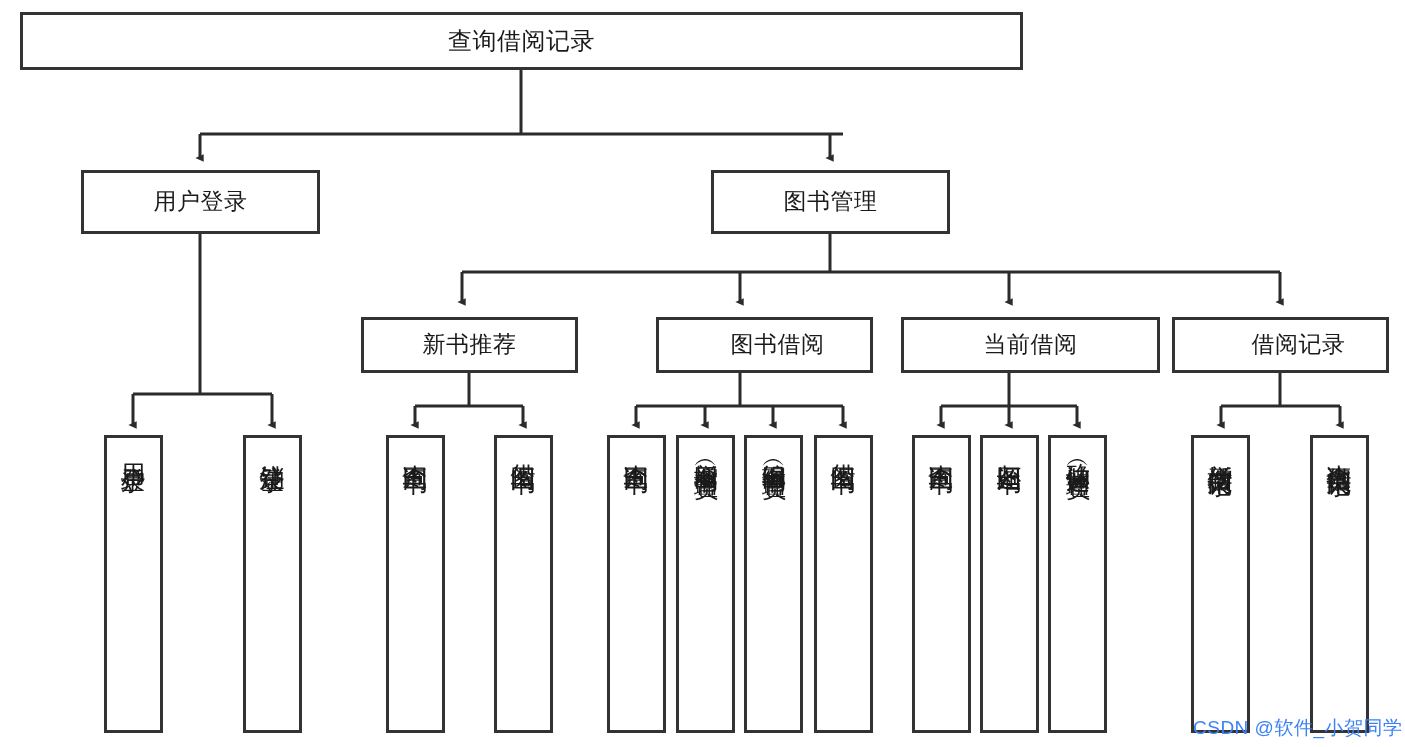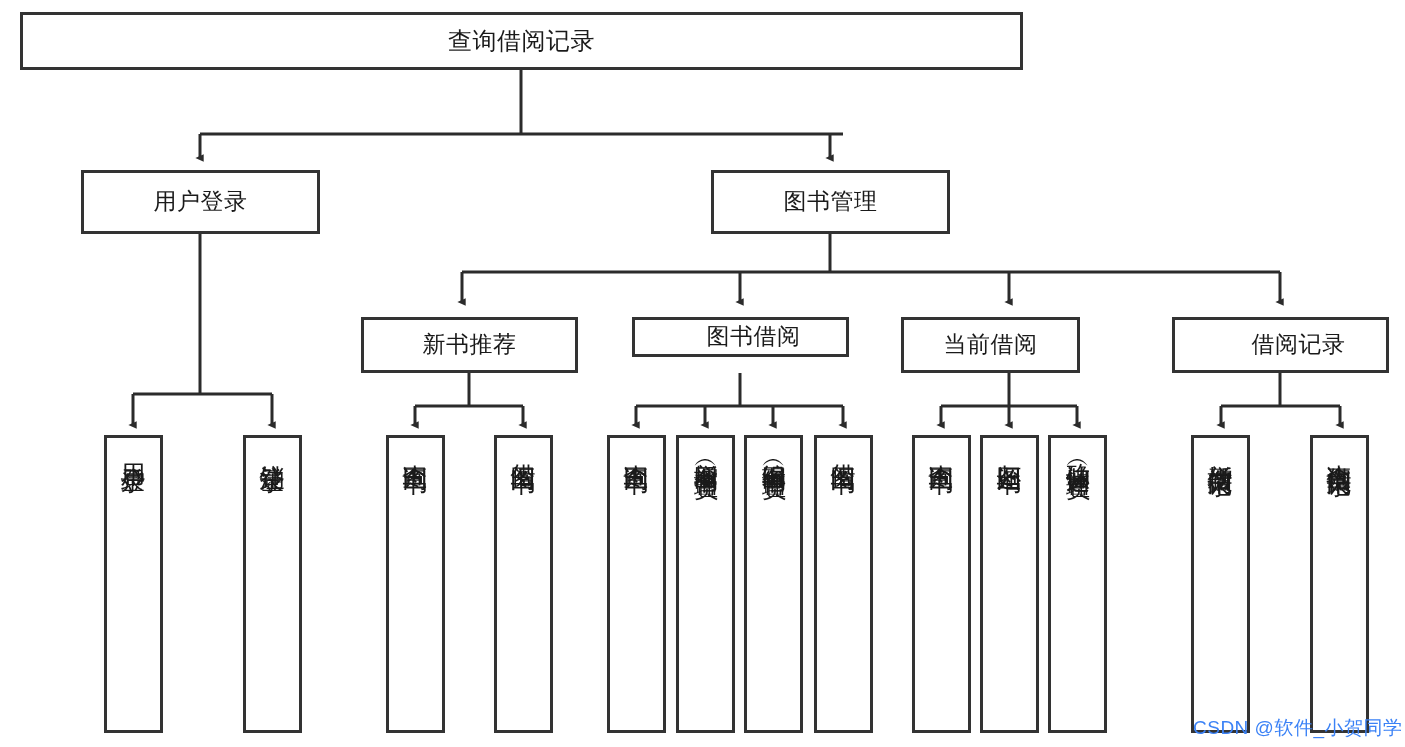--- a/index.html
+++ b/index.html
@@ -139,25 +139,25 @@
   </div>
 
   <div class="node h" style="left:711px; top:170px; width:239px; height:64px;">
     <span class="label">图书管理</span>
   </div>
 
   <div class="node h" style="left:361px; top:317px; width:217px; height:56px;">
     <span class="label">新书推荐</span>
   </div>
 
-  <div class="node h" style="left:632px; top:317px; width:217px; height:40px;padding-left:26px;">
+  <div class="node h" style="left:656px; top:317px; width:217px; height:56px;padding-left:26px;">
     <span class="label">图书借阅</span>
   </div>
 
-  <div class="node h" style="left:901px; top:317px; width:179px; height:56px;">
+  <div class="node h" style="left:901px; top:317px; width:259px; height:56px;">
     <span class="label">当前借阅</span>
   </div>
 
   <div class="node h" style="left:1172px; top:317px; width:217px; height:56px;padding-left:36px;">
     <span class="label">借阅记录</span>
   </div>
 
   <div class="node v" style="left:104px; top:435px; width:59px; height:298px;">
     <span class="label">用户登录</span>
   </div>

